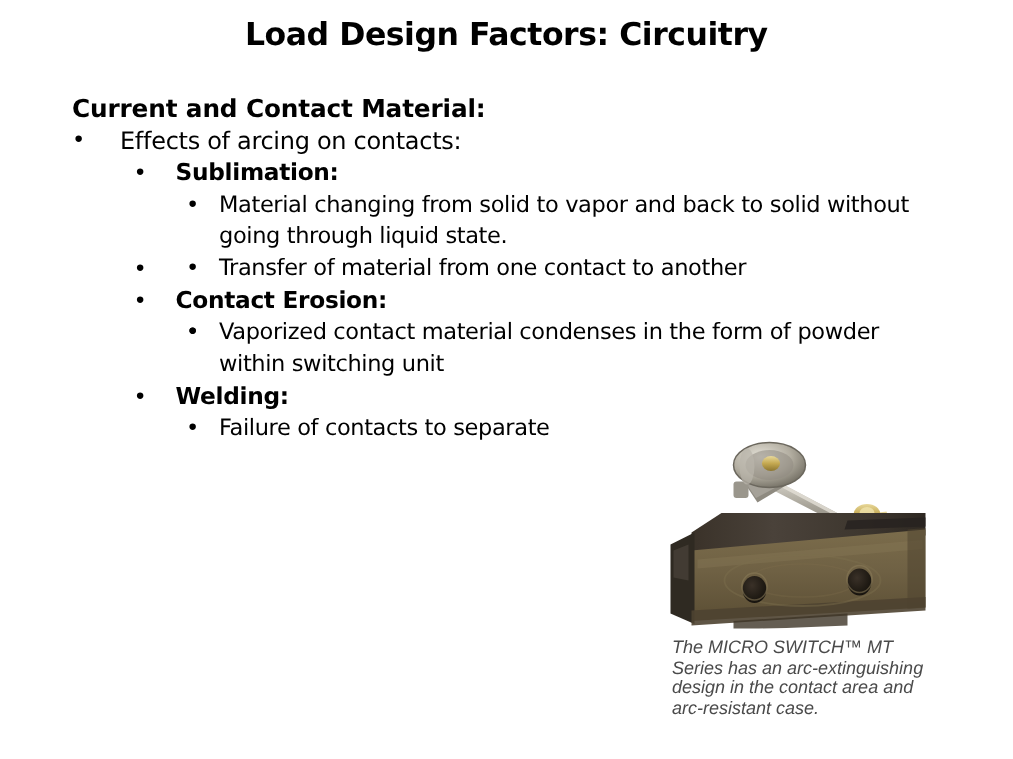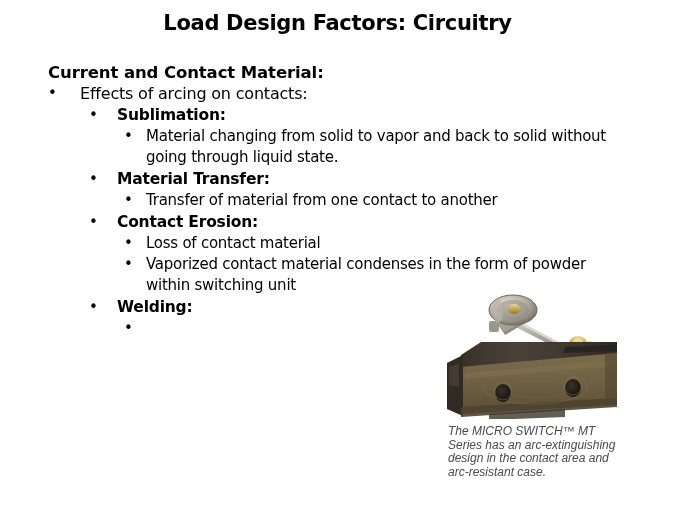--- a/index.html
+++ b/index.html
@@ -138,46 +138,45 @@
     <span class="bullet">•</span>
     <span class="txt">Sublimation:</span>
   </div>
   <div class="line lvl3">
     <span class="bullet">•</span>
     <span class="txt">Material changing from solid to vapor and back to solid without going through liquid state.</span>
   </div>
 
   <div class="line lvl2">
     <span class="bullet">•</span>
-    <span class="txt">Material Transfer:</span>
   </div>
   <div class="line lvl3">
     <span class="bullet">•</span>
     <span class="txt">Transfer of material from one contact to another</span>
   </div>
 
   <div class="line lvl2">
     <span class="bullet">•</span>
     <span class="txt">Contact Erosion:</span>
   </div>
   <div class="line lvl3">
     <span class="bullet">•</span>
-    <span class="txt">Loss of contact material</span>
   </div>
   <div class="line lvl3">
     <span class="bullet">•</span>
     <span class="txt">Vaporized contact material condenses in the form of powder within switching unit</span>
   </div>
 
   <div class="line lvl2">
     <span class="bullet">•</span>
     <span class="txt">Welding:</span>
   </div>
   <div class="line lvl3">
     <span class="bullet">•</span>
+    <span class="txt">Failure of contacts to separate</span>
   </div>
 
 </div>
 
 <div id="switch-figure">
 
   <svg id="switch-photo" viewBox="0 0 180 136">
     <defs>
       <linearGradient id="gBody" x1="0" y1="0" x2="0" y2="1">
         <stop offset="0" stop-color="#7b6c4b"></stop>

